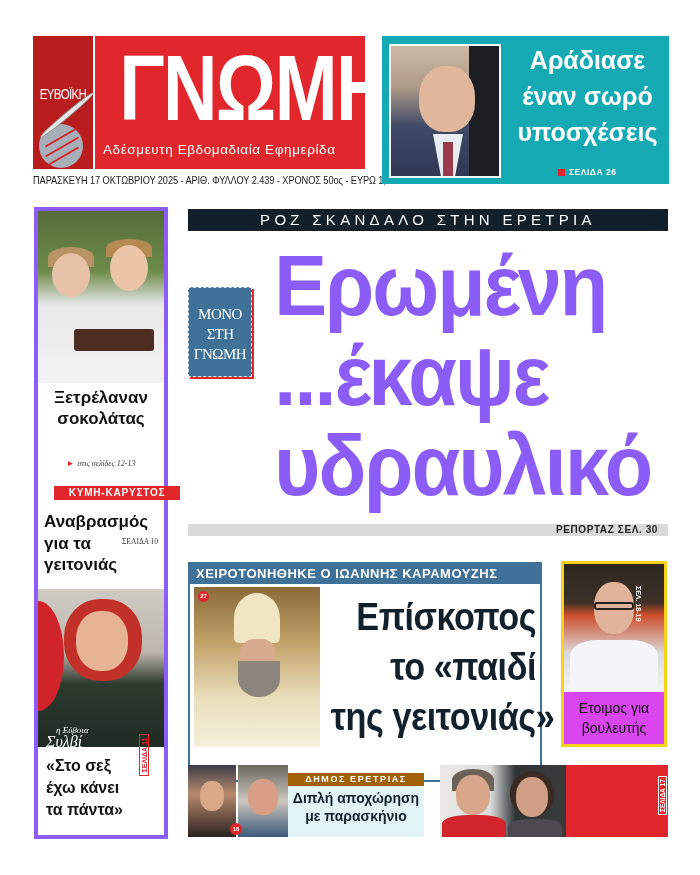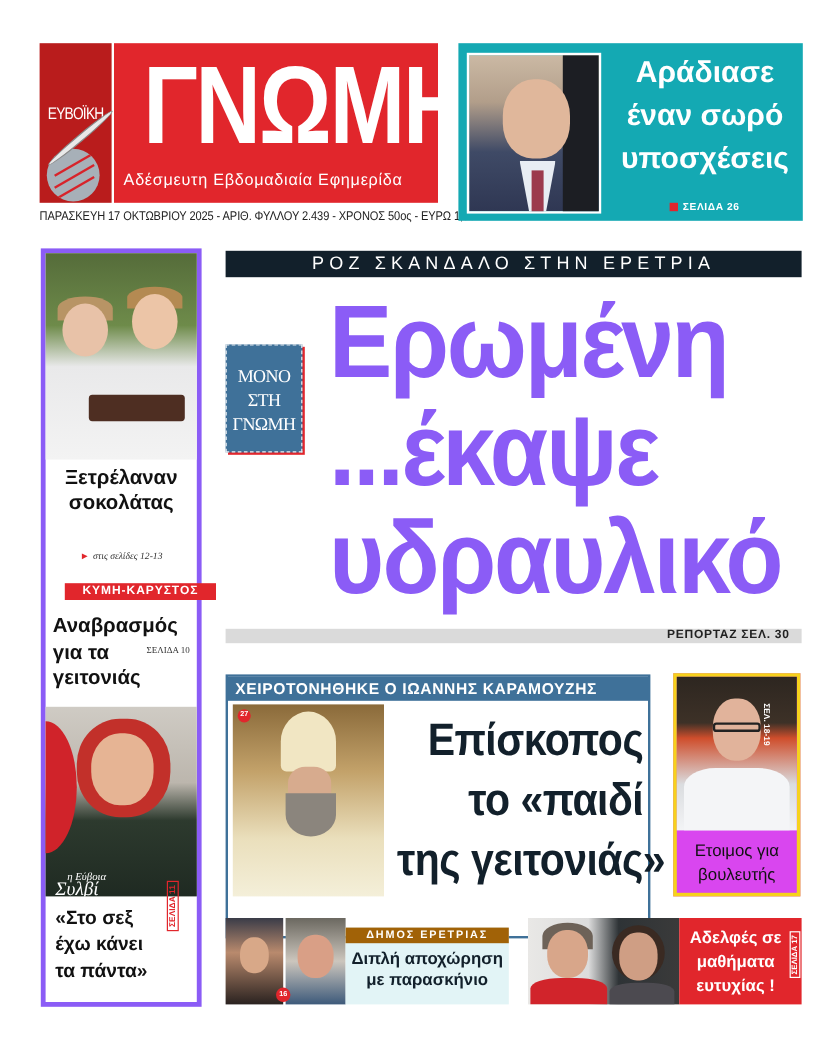--- a/index.html
+++ b/index.html
@@ -253,20 +253,15 @@
 <div class="abs sisters">
   <div class="sis-photo">
     <div class="h1"></div>
       <div class="f1"></div>
       <div class="b1"></div>
     <div class="h2"></div>
       <div class="f2"></div>
       <div class="b2"></div>
   </div>
   <div class="sis-box">
-    <div class="sis-text">
-      <div>Αδελφές σε</div>
-      <div>μαθήματα</div>
-      <div>ευτυχίας !</div>
-    </div>
     <div class="sis-page">ΣΕΛΙΔΑ 17</div>
   </div>
 </div>
 
 </body></html>

